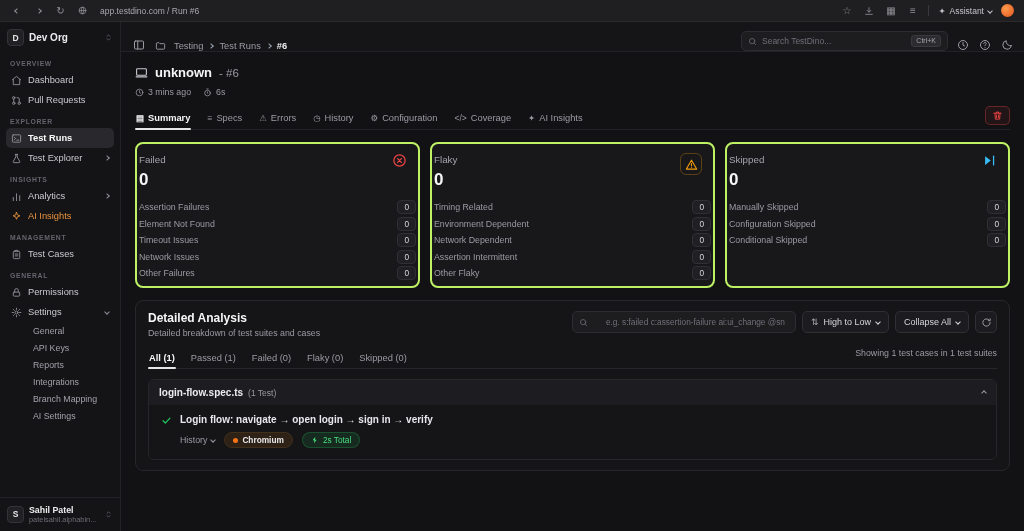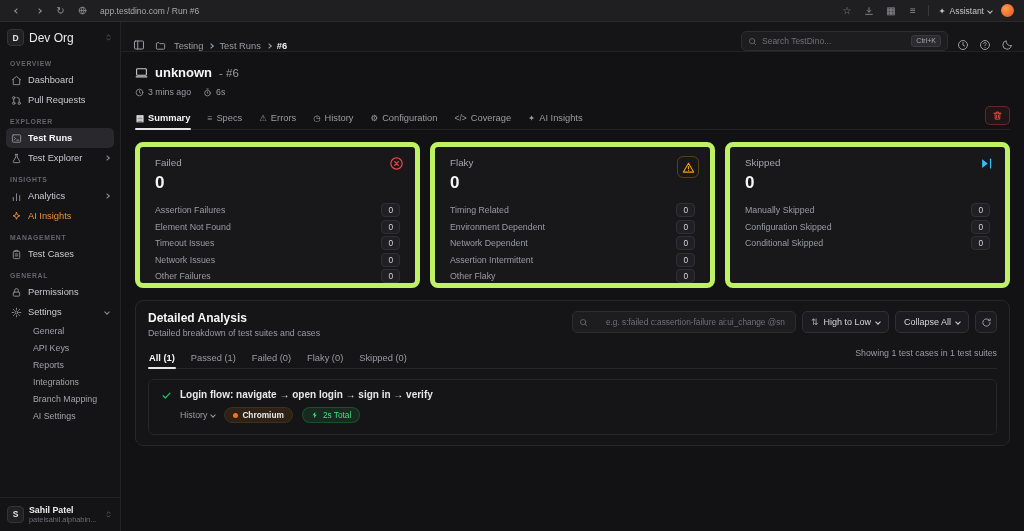--- a/index.html
+++ b/index.html
@@ -15,21 +15,21 @@
   .b-right{margin-left:auto;display:flex;align-items:center;gap:9px}
   .b-divider{width:1px;height:11px;background:#3a3a3e}
   .assistant{display:flex;align-items:center;gap:4px;color:#c3c3c9;font-size:8.5px}
   .b-avatar{width:13px;height:13px;border-radius:50%;background:radial-gradient(circle at 35% 35%,#ff9a4d,#e0551b)}
   
   .app{position:absolute;top:22px;left:0;right:0;bottom:0;display:flex}
   
   .sidebar{width:121px;flex:none;background:#141416;border-right:1px solid #232327;display:flex;flex-direction:column}
   .org-row{display:flex;align-items:center;gap:5px;padding:7px 7px 6px}
   .sq-avatar{width:17px;height:17px;flex:none;border-radius:4px;background:#212124;border:1px solid #333338;font-size:8.5px;font-weight:bold;color:#e4e4e7;display:flex;align-items:center;justify-content:center}
-  .org-name{font-size:12px;font-weight:400;color:#ececf0;flex:1;white-space:nowrap;overflow:hidden}
+  .org-name{font-size:10px;font-weight:700;color:#ececf0;flex:1;white-space:nowrap;overflow:hidden}
   .sel-ic{color:#6d6d76}
   .sn{flex:1;padding:0 6px;overflow:hidden}
   .sn-sec{font-size:6.8px;letter-spacing:.1em;color:#64646d;font-weight:700;margin:8px 4px 3px}
   .sn-item{display:flex;align-items:center;gap:6px;height:20px;padding:0 5px;border-radius:5px;color:#8f8f98;cursor:default}
   .sn-item .lab{font-size:9.3px;color:#c9c9d0;flex:1;white-space:nowrap;overflow:hidden}
   .sn-item.active{background:#28282d}
   .sn-item.active .lab{color:#fafafa;font-weight:600}
   .sn-item.accent .lab,.sn-item.accent .ic{color:#e8923f}
   .ic{width:11px;flex:none;display:flex;color:inherit}
   .sn-child{height:17px;display:flex;align-items:center;padding-left:27px;font-size:8.8px;color:#a2a2ab;border-radius:4px;white-space:nowrap;overflow:hidden}
@@ -56,21 +56,21 @@
   .meta-row{display:flex;align-items:center;gap:12px;margin-top:7px;color:#9b9ba4}
   .meta{display:flex;align-items:center;gap:4px;font-size:8.8px}
   .tabbar{display:flex;align-items:flex-end;gap:15px;border-bottom:1px solid #232327;margin-top:9px}
   .tab{display:flex;align-items:center;gap:4px;font-size:9.3px;color:#9b9ba4;padding:6px 1px;position:relative;white-space:nowrap}
   .tab .tg{font-size:8.5px;line-height:1}
   .tab.active{color:#f6f6f8;font-weight:600}
   .tab.active::after{content:'';position:absolute;left:0;right:0;bottom:-1px;height:2px;background:#e7e7ea;border-radius:1px}
   .trash-btn{margin-left:auto;margin-bottom:4px;width:25px;height:19px;border:1px solid rgba(239,68,68,.35);background:rgba(239,68,68,.07);border-radius:5px;display:flex;align-items:center;justify-content:center;color:#ef4444}
   
   .cards{display:flex;gap:10px;margin-top:12px}
-  .card{flex:1;background:#18181b;border:5px solid #bef264;border-radius:8px;padding:10px 15px;height:146px;position:relative}
+  .card{flex:1;background:#18181b;border:2px solid #bef264;border-radius:8px;padding:10px 2px;height:146px;position:relative}
   .card-title{font-size:9.8px;color:#a4a4ad}
   .card-value{font-size:17px;font-weight:700;color:#f6f6f8;margin-top:5px}
   .card-icon{position:absolute;top:9px;right:11px;display:flex;align-items:center;justify-content:center}
   .card-icon.boxed{width:22px;height:22px;border:1px solid rgba(245,158,11,.3);border-radius:6px}
   .card-rows{margin-top:11px;display:flex;flex-direction:column;gap:4px}
   .crow{display:flex;align-items:center;justify-content:space-between;height:12.5px}
   .crow .cl{font-size:8.8px;color:#9b9ba4}
   .pill{font-size:8.3px;color:#d6d6da;background:#202024;border:1px solid #2f2f35;border-radius:4px;padding:0 6px;line-height:12px;min-width:17px;text-align:center}
   
   .panel{margin-top:12px;background:#151518;border:1px solid #27272b;border-radius:8px;padding:10px 12px}
@@ -515,20 +515,27 @@
         <div class="panel-tabs">
           <span class="ptab active">All (1)</span>
           <span class="ptab">Passed (1)</span>
           <span class="ptab">Failed (0)</span>
           <span class="ptab">Flaky (0)</span>
           <span class="ptab">Skipped (0)</span>
           <span class="showing">Showing 1 test cases in 1 test suites</span>
         </div>
 
         <div class="suite">
+          <div class="suite-head">
+            <span class="suite-name">login-flow.spec.ts</span>
+            <span class="suite-count">(1 Test)</span>
+            <span class="suite-chev">
+                <span class="chev u"></span>
+              </span>
+          </div>
           <div class="suite-body">
             <div class="test-row">
               <span class="check">
                 <svg class="i" viewBox="0 0 24 24" width="11" height="11" style="stroke-width:2.6">
                     <path d="m4.5 12.5 5 5L19.5 7"></path>
                   </svg>
               </span>
               <div>
                 <div class="test-name">Login flow: navigate → open login → sign in → verify</div>
                 <div class="test-meta">

